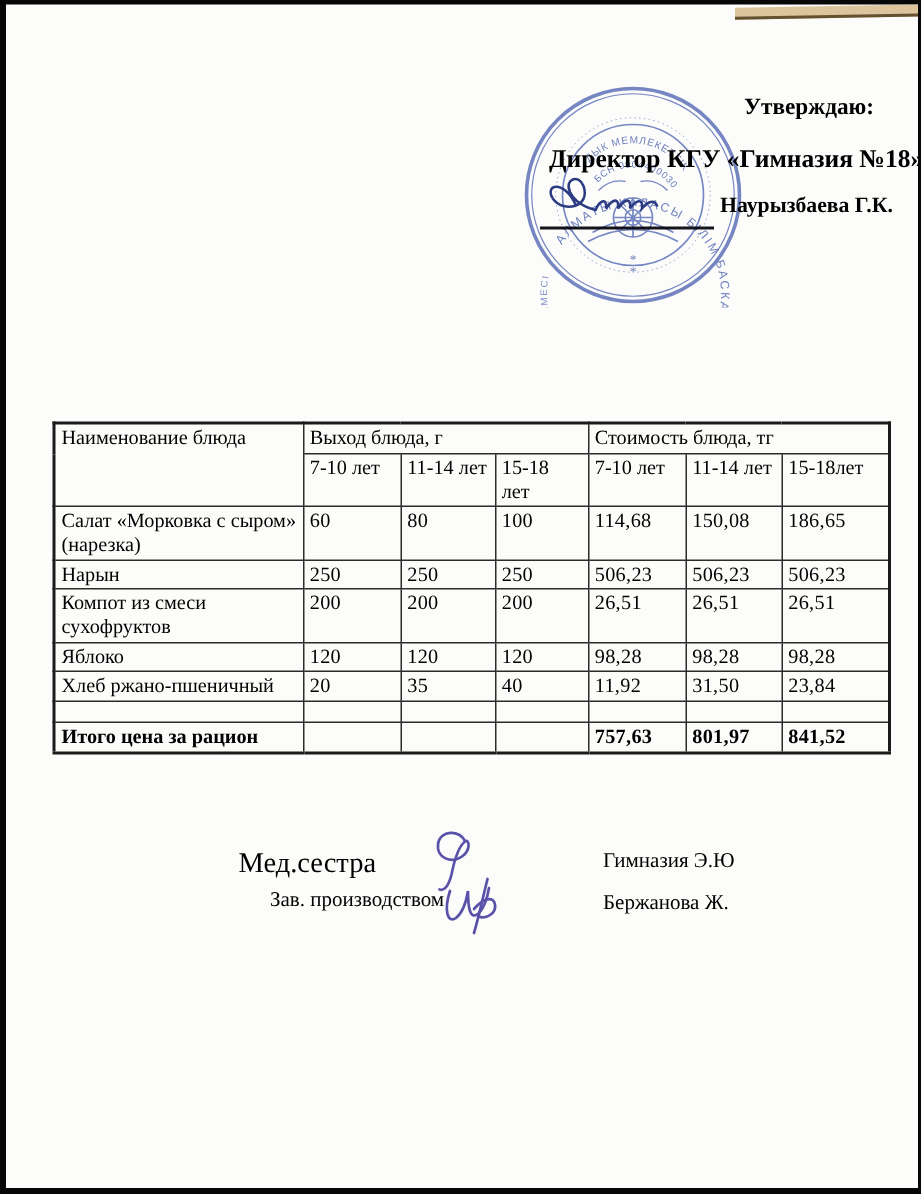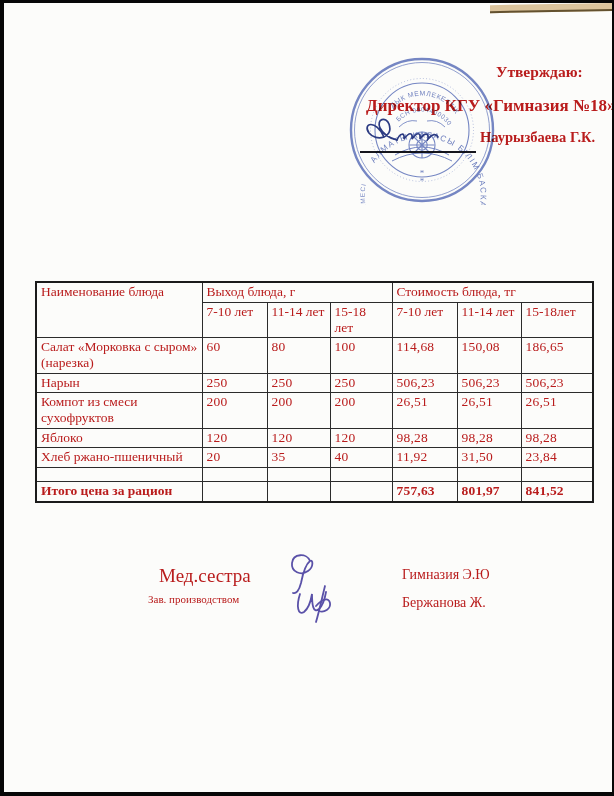--- a/index.html
+++ b/index.html
@@ -1,21 +1,21 @@
 <!DOCTYPE html>
 <html><head>
 <meta charset="utf-8">
 <style>
   html,body{margin:0;padding:0;background:#e8e8e8;}
   .page{
     position:relative;width:614px;height:796px;box-sizing:border-box;
     background:#fcfcfa;
     border-left:4px solid #070707;border-top:3px solid #070707;
     border-bottom:4px solid #070707;border-right:2px solid #070707;
-    font-family:"Liberation Serif","DejaVu Serif",serif;color:#b91c1c;
+    font-family:"Liberation Serif","DejaVu Serif",serif;color:#000000;
     overflow:hidden;
     text-decoration:underline;
   }
   .scan-artifact{position:absolute;top:0;right:0;width:122px;height:6px;
     background:#dcc49c;border-bottom:2px solid #63512f;transform:skewY(-1deg);transform-origin:right;}
   
   .approve-label{position:absolute;left:492px;top:60px;font-size:15.5px;font-weight:700;}
   .director-line{position:absolute;left:362px;top:93px;font-size:17px;font-weight:700;white-space:nowrap;}
   .director-name{position:absolute;left:476px;top:126px;font-size:14.5px;font-weight:700;white-space:nowrap;}
   .sig-underline{position:absolute;left:356px;top:131px;width:116px;height:17px;border-bottom:2px solid #15151c;}
@@ -31,21 +31,21 @@
     table-layout:fixed;font-size:13.5px;line-height:1.16;}
   table.menu td{border:1px solid #2b2b2b;padding:1px 4px 2px 4px;vertical-align:top;overflow:hidden;}
   table.menu{border:2px solid #1b1b1b;}
   table.menu thead td{height:16px;}
   tr.spacer-row td{height:10px;}
   tr.total-row td{font-weight:700;border-bottom:2px solid #1b1b1b;}
   td.num{letter-spacing:.2px;}
   
   .role-1{position:absolute;left:155px;top:562px;font-size:19px;}
   .name-1{position:absolute;left:398px;top:564px;font-size:14px;}
-  .role-2{position:absolute;left:144px;top:590px;font-size:11px;}
+  .role-2{position:absolute;left:176px;top:590px;font-size:14px;}
   .name-2{position:absolute;left:398px;top:592px;font-size:14px;}
   .sig-1{position:absolute;left:279px;top:548px;}
   .sig-2{position:absolute;left:288px;top:579px;}
 </style>
 </head>
 <body>
 
 <div class="page">
 
   <div class="scan-artifact"></div>

